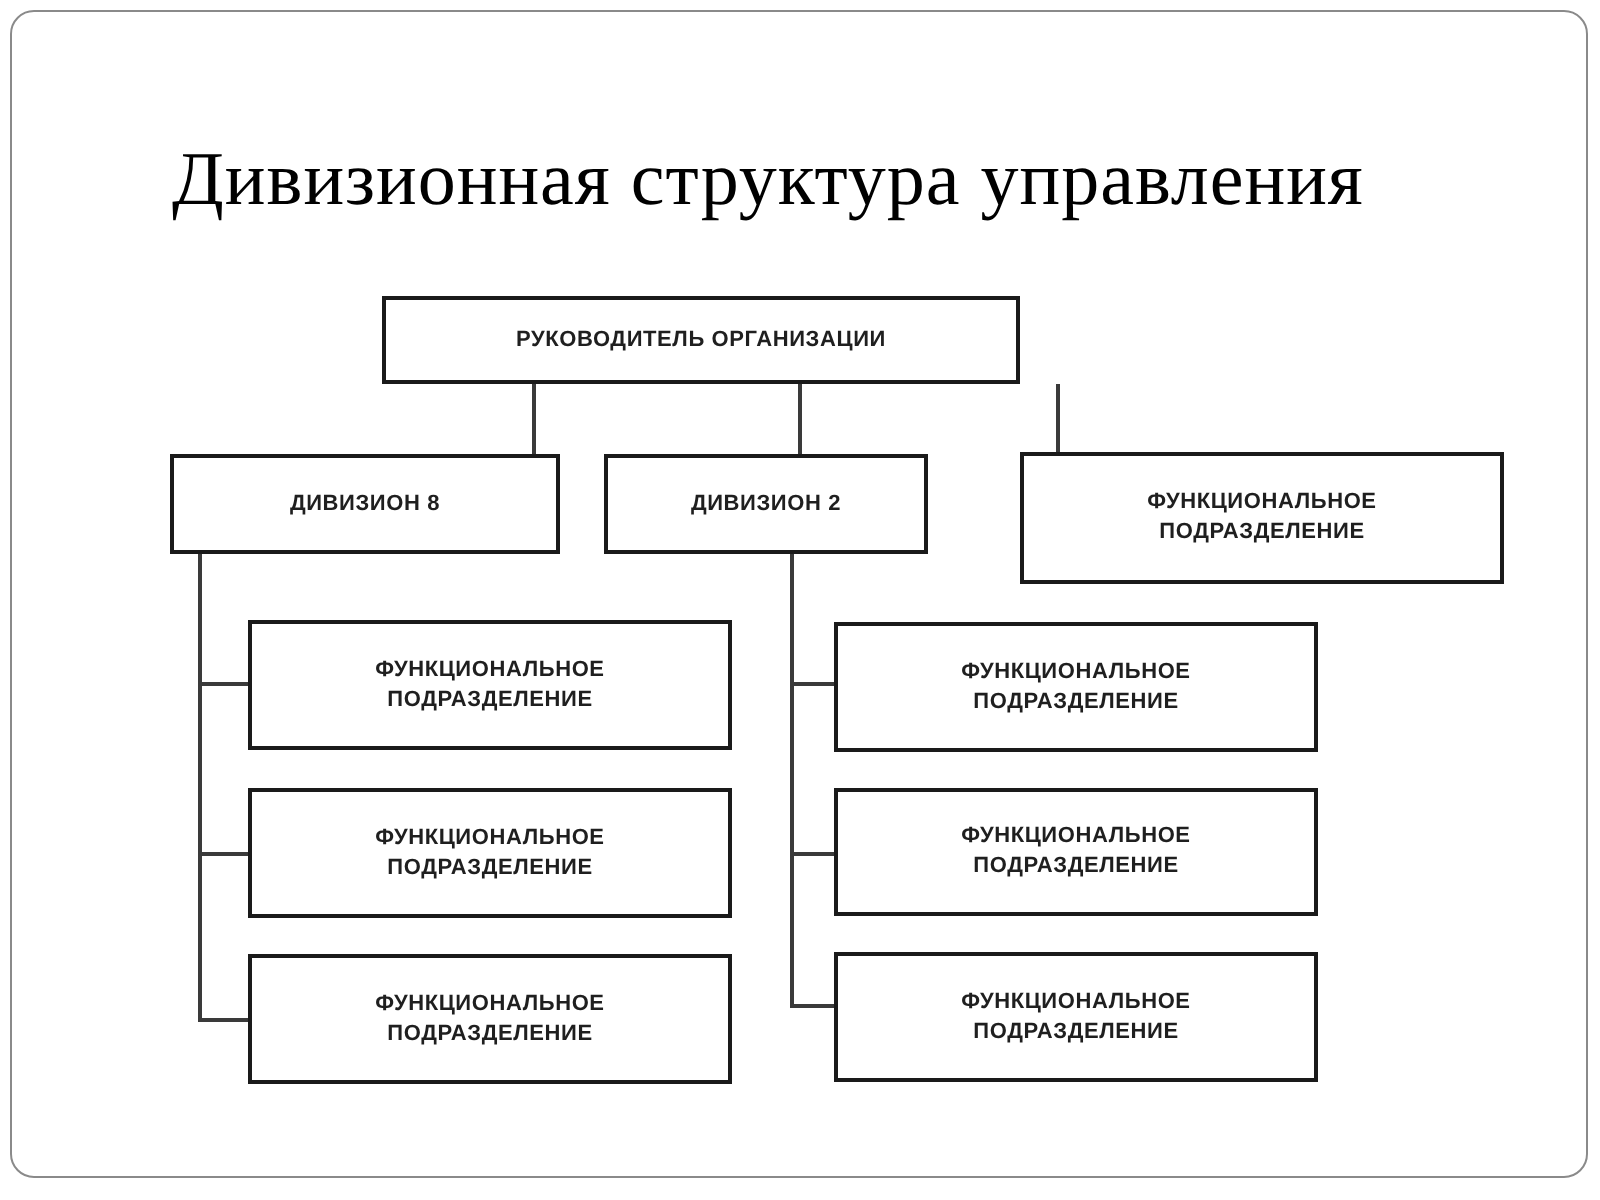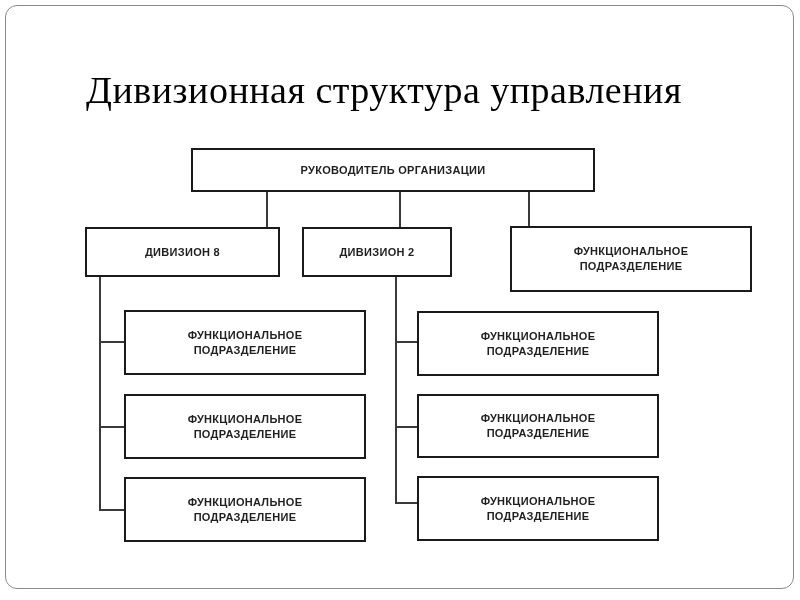--- a/index.html
+++ b/index.html
@@ -43,23 +43,23 @@
     justify-content: center;
     text-align: center;
     font-weight: bold;
     font-size: 11px;
     line-height: 1.35;
     letter-spacing: 0.3px;
     color: #1f1f1f;
     padding: 0 6px;
   }
   .box.wrap2 { padding: 0 46px; }
-  .root-box   { left: 191px; top: 148px; width: 404px; height: 44px; }
+  .root-box   { left: 191px; top: 148px; width: 319px; height: 44px; }
   .div1-box   { left: 85px;  top: 227px; width: 195px; height: 50px; }
-  .div2-box   { left: 302px; top: 227px; width: 150px; height: 50px; }
+  .div2-box   { left: 302px; top: 227px; width: 162px; height: 50px; }
   .func-box   { left: 510px; top: 226px; width: 242px; height: 66px; }
   .l1-box     { left: 124px; top: 310px; width: 242px; height: 65px; }
   .l2-box     { left: 124px; top: 394px; width: 242px; height: 65px; }
   .l3-box     { left: 124px; top: 477px; width: 242px; height: 65px; }
   .r1-box     { left: 417px; top: 311px; width: 242px; height: 65px; }
   .r2-box     { left: 417px; top: 394px; width: 242px; height: 64px; }
   .r3-box     { left: 417px; top: 476px; width: 242px; height: 65px; }
   .line {
     position: absolute;
     background: #3a3a3a;

